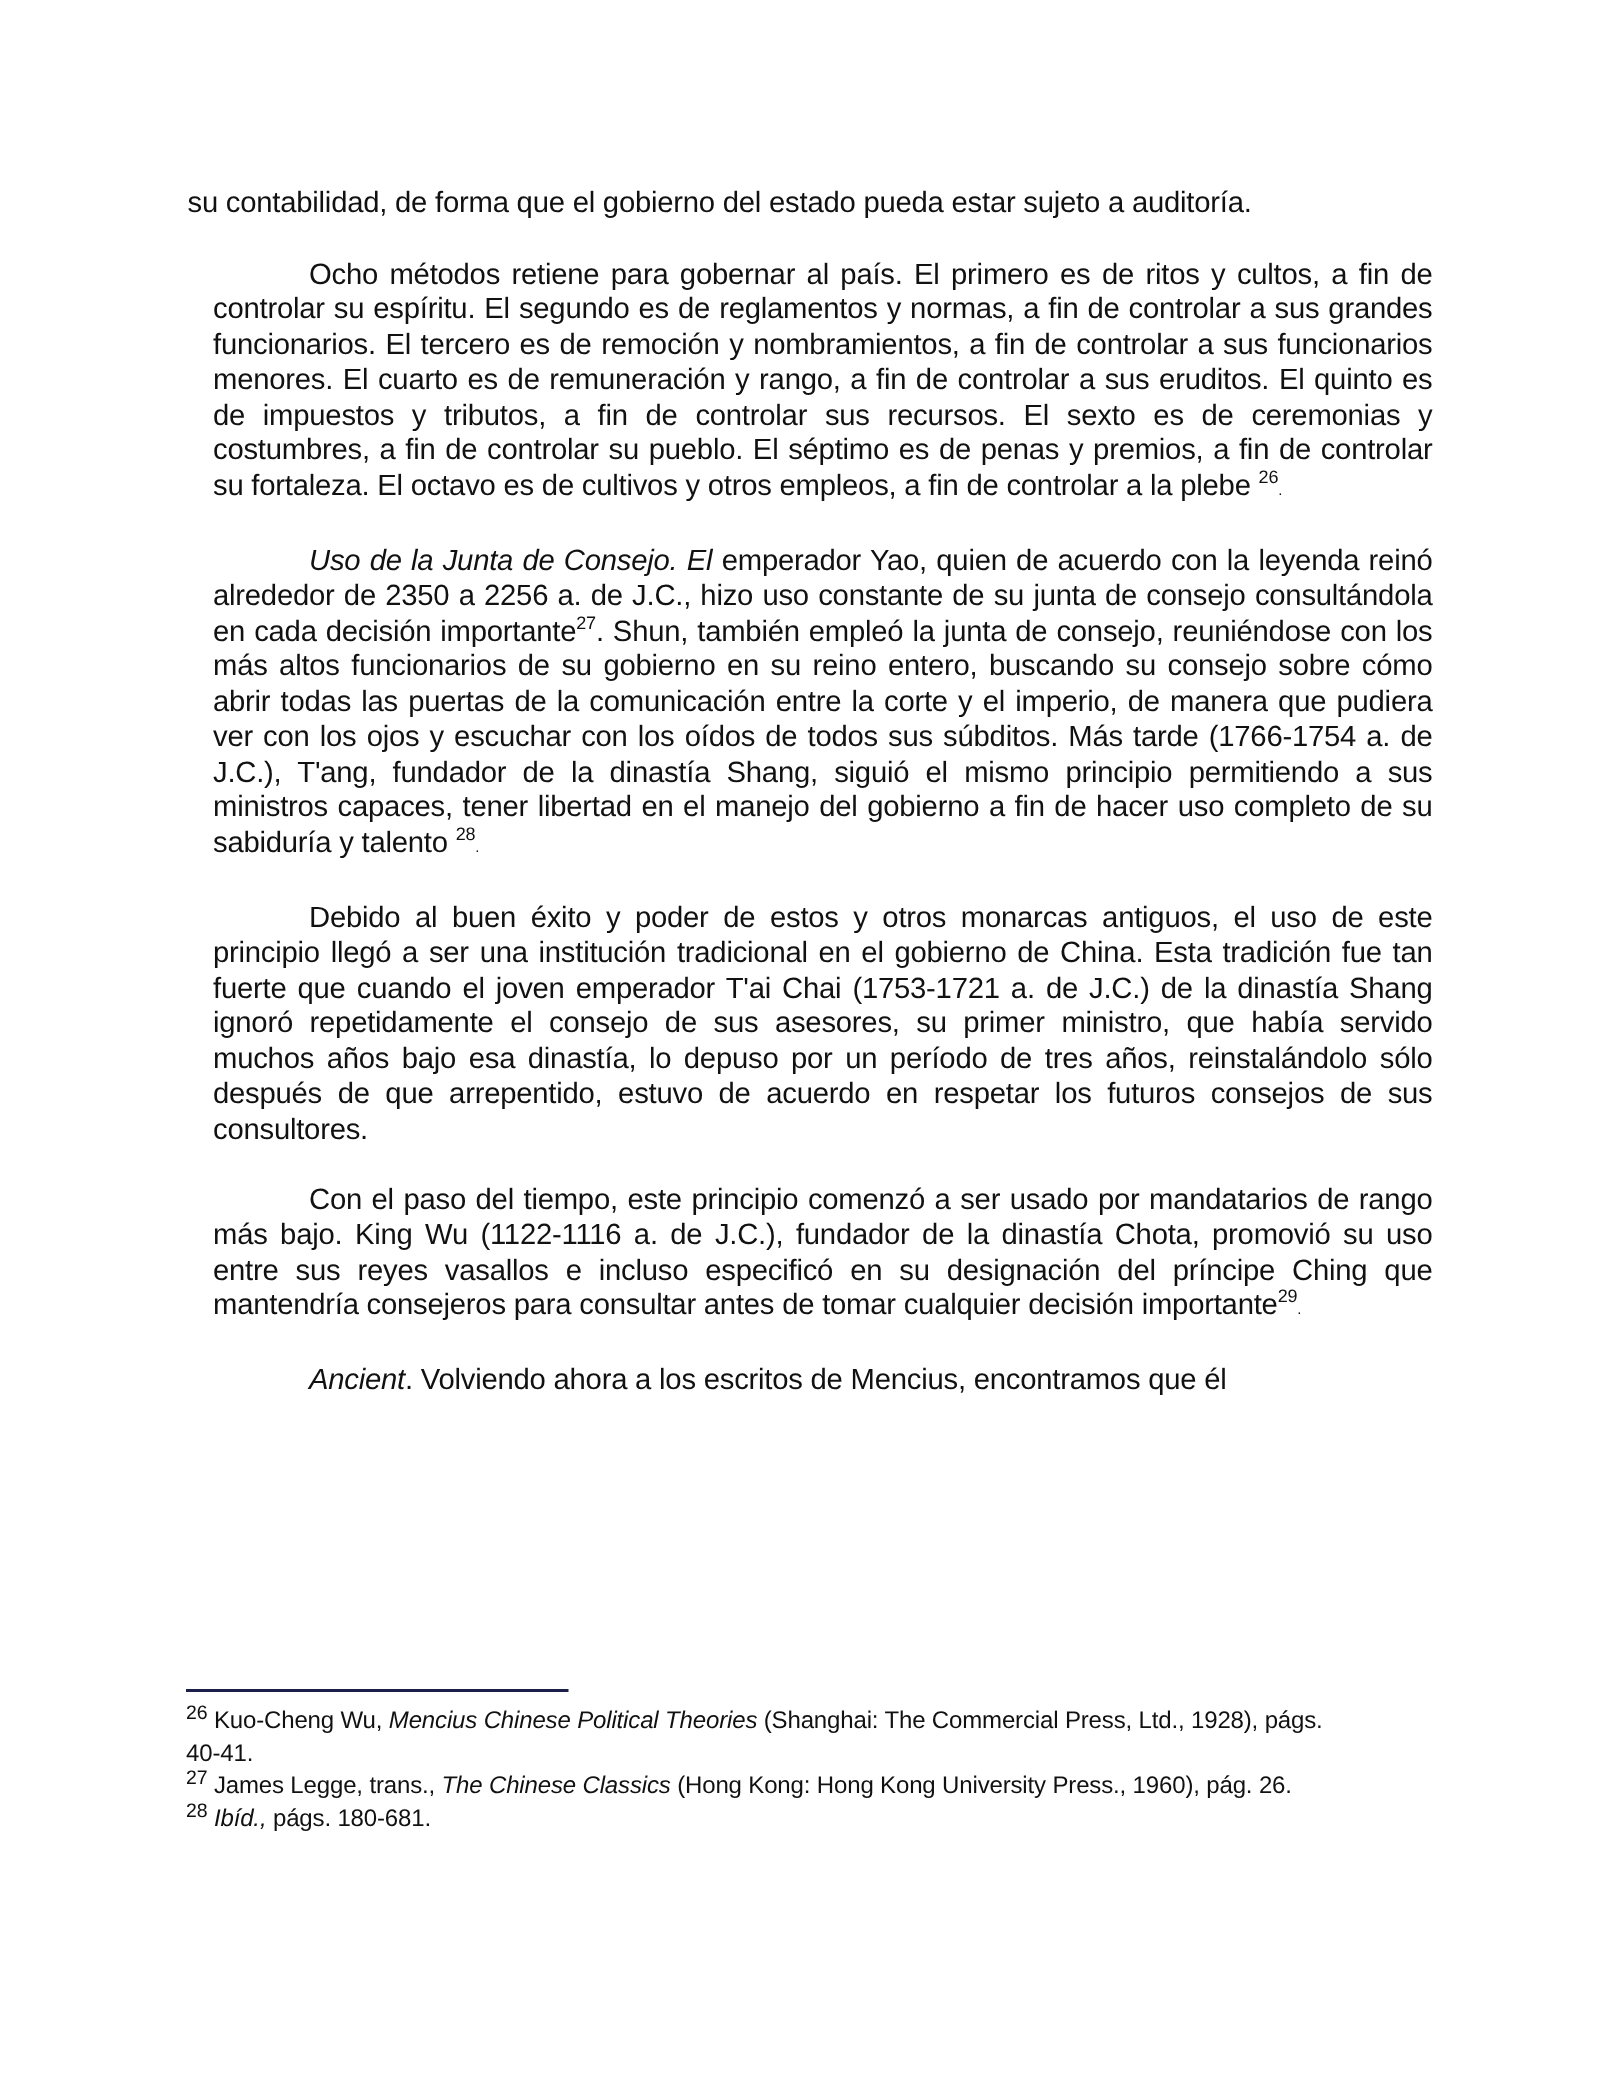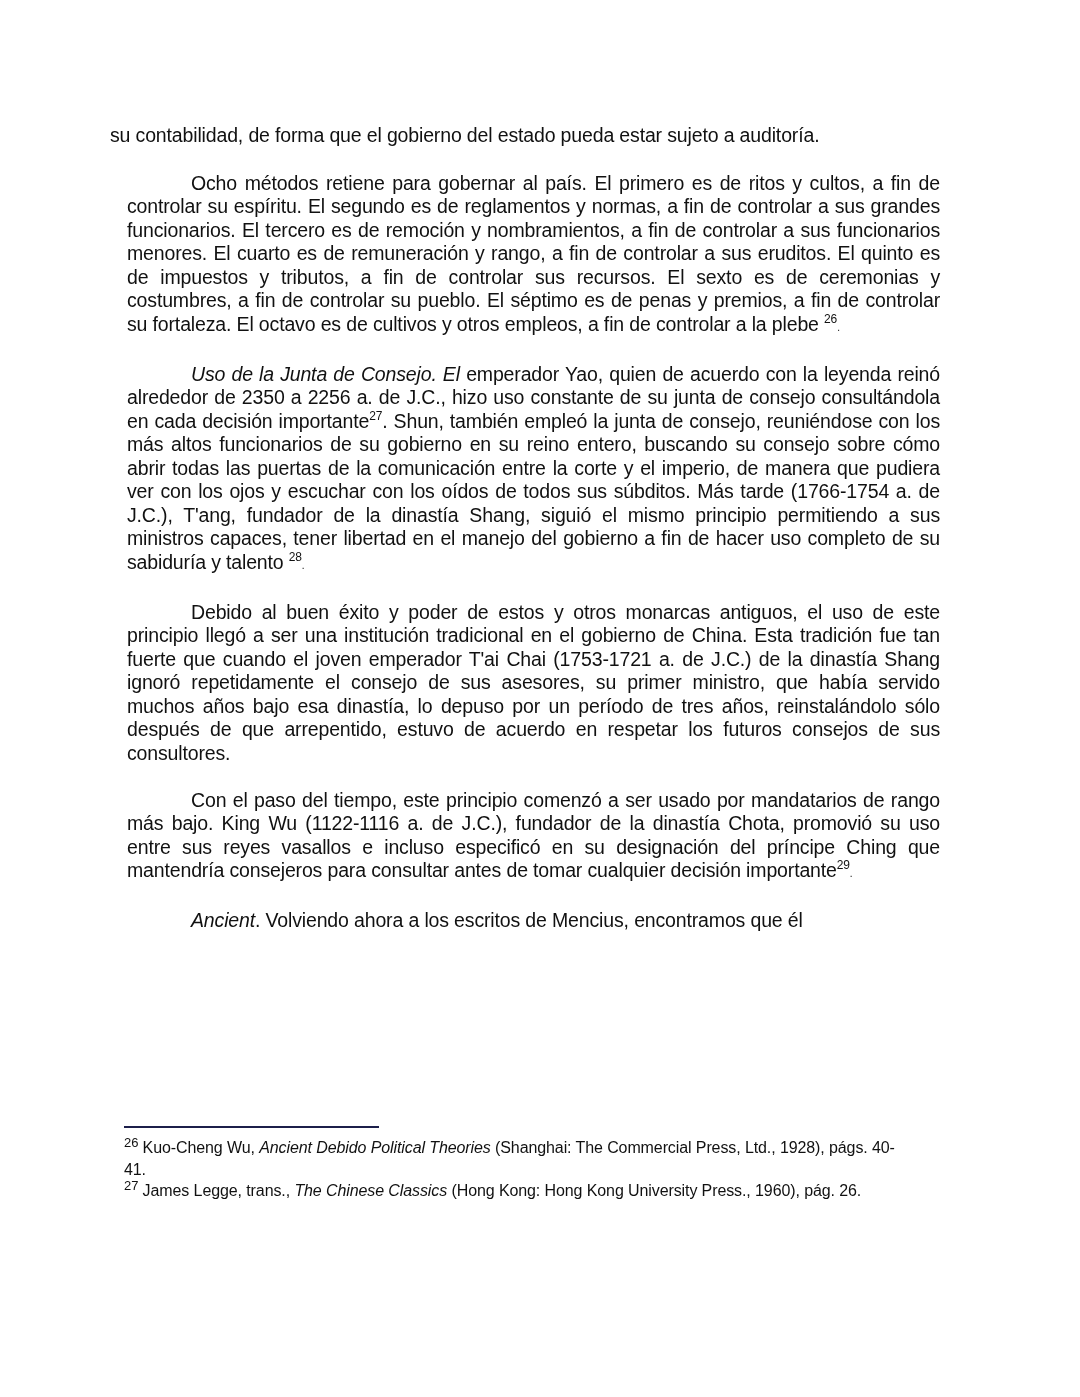--- a/index.html
+++ b/index.html
@@ -10,21 +10,21 @@
     body {
       width: 1080px;
       height: 1397px;
       position: relative;
       overflow: hidden;
       color: #111111;
       font-family: "Liberation Sans", sans-serif;
     }
     .page {
       position: absolute;
-      left: 110px;
+      left: 125px;
       top: 124px;
       width: 830px;
     }
     .para {
       font-size: 19.5px;
       line-height: 23.5px;
       text-align: justify;
       margin: 0 0 23.5px 0;
       letter-spacing: -0.15px;
     }
@@ -69,15 +69,16 @@
   <p class="para indent"><span>Ocho métodos retiene para gobernar al país. El primero es de ritos y cultos, a fin de controlar su espíritu. El segundo es de reglamentos y normas, a fin de controlar a sus grandes funcionarios. El tercero es de remoción y nombramientos, a fin de controlar a sus funcionarios menores. El cuarto es de remuneración y rango, a fin de controlar a sus eruditos. El quinto es de impuestos y tributos, a fin de controlar sus recursos. El sexto es de ceremonias y costumbres, a fin de controlar su pueblo. El séptimo es de penas y premios, a fin de controlar su fortaleza. El octavo es de cultivos y otros empleos, a fin de controlar a la plebe </span><sup>26</sup><span class="dot">.</span></p>
   <p class="para indent"><span class="it">Uso de la Junta de Consejo. El</span><span> emperador Yao, quien de acuerdo con la leyenda reinó alrededor de 2350 a 2256 a. de J.C., hizo uso constante de su junta de consejo consultándola en cada decisión importante</span><sup>27</sup><span>. Shun, también empleó la junta de consejo, reuniéndose con los más altos funcionarios de su gobierno en su reino entero, buscando su consejo sobre cómo abrir todas las puertas de la comunicación entre la corte y el imperio, de manera que pudiera ver con los ojos y escuchar con los oídos de todos sus súbditos. Más tarde (1766-1754 a. de J.C.), T'ang, fundador de la dinastía Shang, siguió el mismo principio permitiendo a sus ministros capaces, tener libertad en el manejo del gobierno a fin de hacer uso completo de su sabiduría y talento </span><sup>28</sup><span class="dot">.</span></p>
   <p class="para indent"><span>Debido al buen éxito y poder de estos y otros monarcas antiguos, el uso de este principio llegó a ser una institución tradicional en el gobierno de China. Esta tradición fue tan fuerte que cuando el joven emperador T'ai Chai (1753-1721 a. de J.C.) de la dinastía Shang ignoró repetidamente el consejo de sus asesores, su primer ministro, que había servido muchos años bajo esa dinastía, lo depuso por un período de tres años, reinstalándolo sólo después de que arrepentido, estuvo de acuerdo en respetar los futuros consejos de sus consultores.</span></p>
   <p class="para indent"><span>Con el paso del tiempo, este principio comenzó a ser usado por mandatarios de rango más bajo. King Wu (1122-1116 a. de J.C.), fundador de la dinastía Chota, promovió su uso entre sus reyes vasallos e incluso especificó en su designación del príncipe Ching que mantendría consejeros para consultar antes de tomar cualquier decisión importante</span><sup>29</sup><span class="dot">.</span></p>
   <p class="para indent"><span class="it">Ancient</span><span>. Volviendo ahora a los escritos de Mencius, encontramos que él</span></p>
 </div>
 
 <div class="fn-rule" style="border-top-color: rgb(28, 31, 74);"></div>
 
 <div class="footnotes">
-  <p class="fn"><sup>26</sup><span> Kuo-Cheng Wu, </span><span class="it">Ancient Debido Political Theories</span><span> (Shanghai: The Commercial Press, Ltd., 1928), págs. 40-41.</span></p>
+  <p class="fn"><sup>26</sup><span> Kuo-Cheng Wu, </span><span class="it">Mencius Chinese Political Theories</span><span> (Shanghai: The Commercial Press, Ltd., 1928), págs. 40-41.</span></p>
   <p class="fn"><sup>27</sup><span> James Legge, trans., </span><span class="it">The Chinese Classics</span><span> (Hong Kong: Hong Kong University Press., 1960), pág. 26.</span></p>
+  <p class="fn"><sup>28</sup><span> </span><span class="it">Ibíd.,</span><span> págs. 180-681.</span></p>
 </div>
 
 </body></html>

